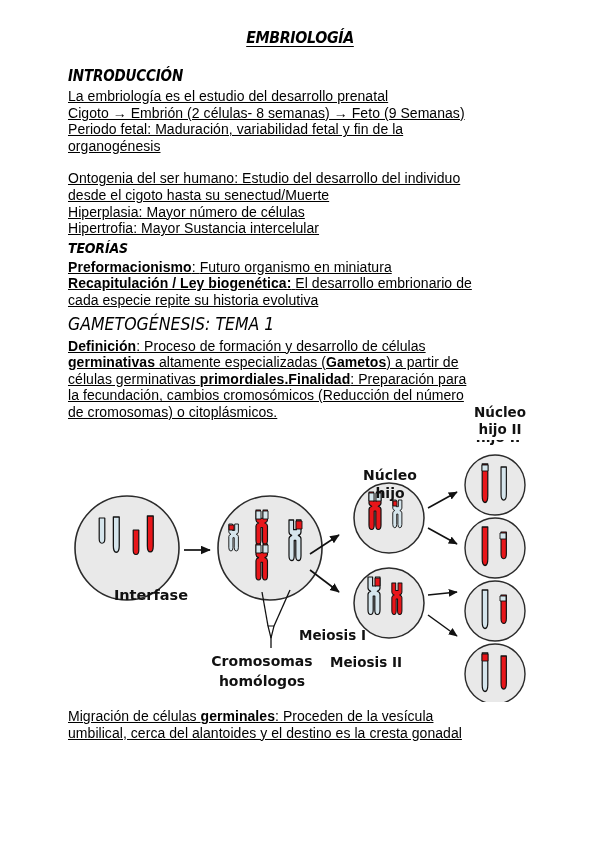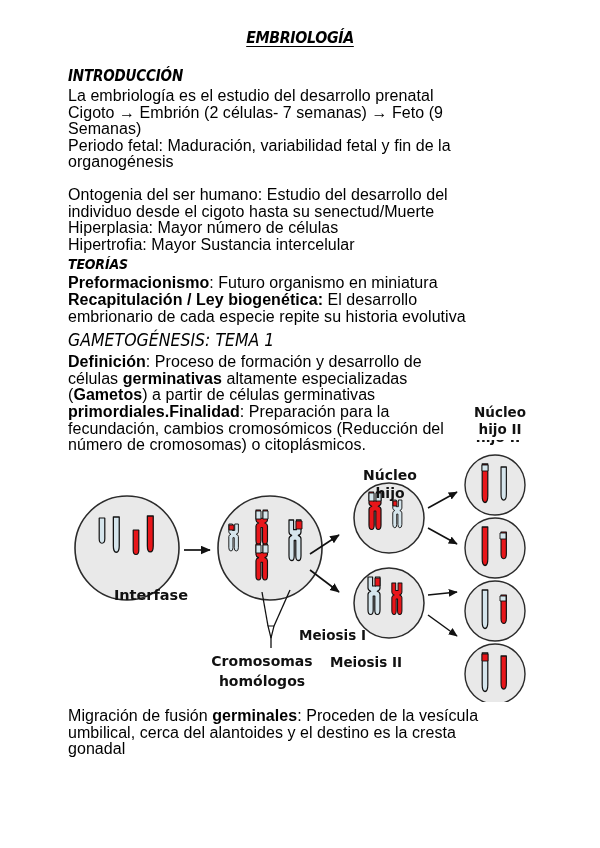--- a/index.html
+++ b/index.html
@@ -63,23 +63,24 @@
     font-size: 17.5px;
     line-height: 24px;
     font-weight: normal;
     margin-top: 3px;
     margin-bottom: 2px;
     letter-spacing: 0px;
   }
 
   p.tx {
     margin: 0;
-    font-size: 16px;
+    font-size: 14px;
     line-height: 16.6px;
     letter-spacing: 0.05px;
+    text-decoration: underline;
   }
   p.gap { margin-top: 16px; }
   .b { font-weight: bold; }
 
   
   .diagram {
     position: absolute;
     left: 62px;
     top: 440px;
     width: 478px;
@@ -92,21 +93,21 @@
 
 <div class="page">
 
   <div class="doc-title">EMBRIOLOGÍA</div>
 
   <div class="body-col">
 
     <h2 class="sec sec-intro">INTRODUCCIÓN</h2>
 
     <p class="tx">La embriología es el estudio del desarrollo prenatal</p>
-    <p class="tx">Cigoto → Embrión (2 células- 7 semanas) → Feto (9 Semanas)</p>
+    <p class="tx">Cigoto → Embrión (2 células- 8 semanas) → Feto (9 Semanas)</p>
     <p class="tx">Periodo fetal: Maduración, variabilidad fetal y fin de la organogénesis</p>
 
     <p class="tx gap">Ontogenia del ser humano: Estudio del desarrollo del individuo desde el cigoto hasta su senectud/Muerte</p>
     <p class="tx">Hiperplasia: Mayor número de células</p>
     <p class="tx">Hipertrofia: Mayor Sustancia intercelular</p>
 
     <h2 class="sec sec-teorias">TEORÍAS</h2>
 
     <p class="tx"><span class="b">Preformacionismo</span><span>: </span><span>Futuro organismo en miniatura</span></p>
     <p class="tx"><span class="b">Recapitulación / Ley biogenética:</span><span> </span><span>El desarrollo embrionario de cada especie repite su historia evolutiva</span></p>
@@ -289,15 +290,15 @@
     </svg>
 
     <div style="position:absolute; left:398px; top:-36px; width:80px; text-align:center;
                 font-family:'DejaVu Sans', sans-serif; font-weight:bold; font-size:13.5px;
                 line-height:17px; color:#111;">
       <div>Núcleo</div>
       <div>hijo II</div>
     </div>
   </div>
 
-  <p class="tx" style="position:absolute; left:68px; top:708px; width:412px; margin:0;"><span>Migración de fusión </span><span class="b">germinales</span><span>: Proceden de la vesícula umbilical, cerca del alantoides y el destino es la cresta gonadal</span></p>
+  <p class="tx" style="position:absolute; left:68px; top:708px; width:412px; margin:0;"><span>Migración de células </span><span class="b">germinales</span><span>: Proceden de la vesícula umbilical, cerca del alantoides y el destino es la cresta gonadal</span></p>
 
 </div>
 
 </body></html>

